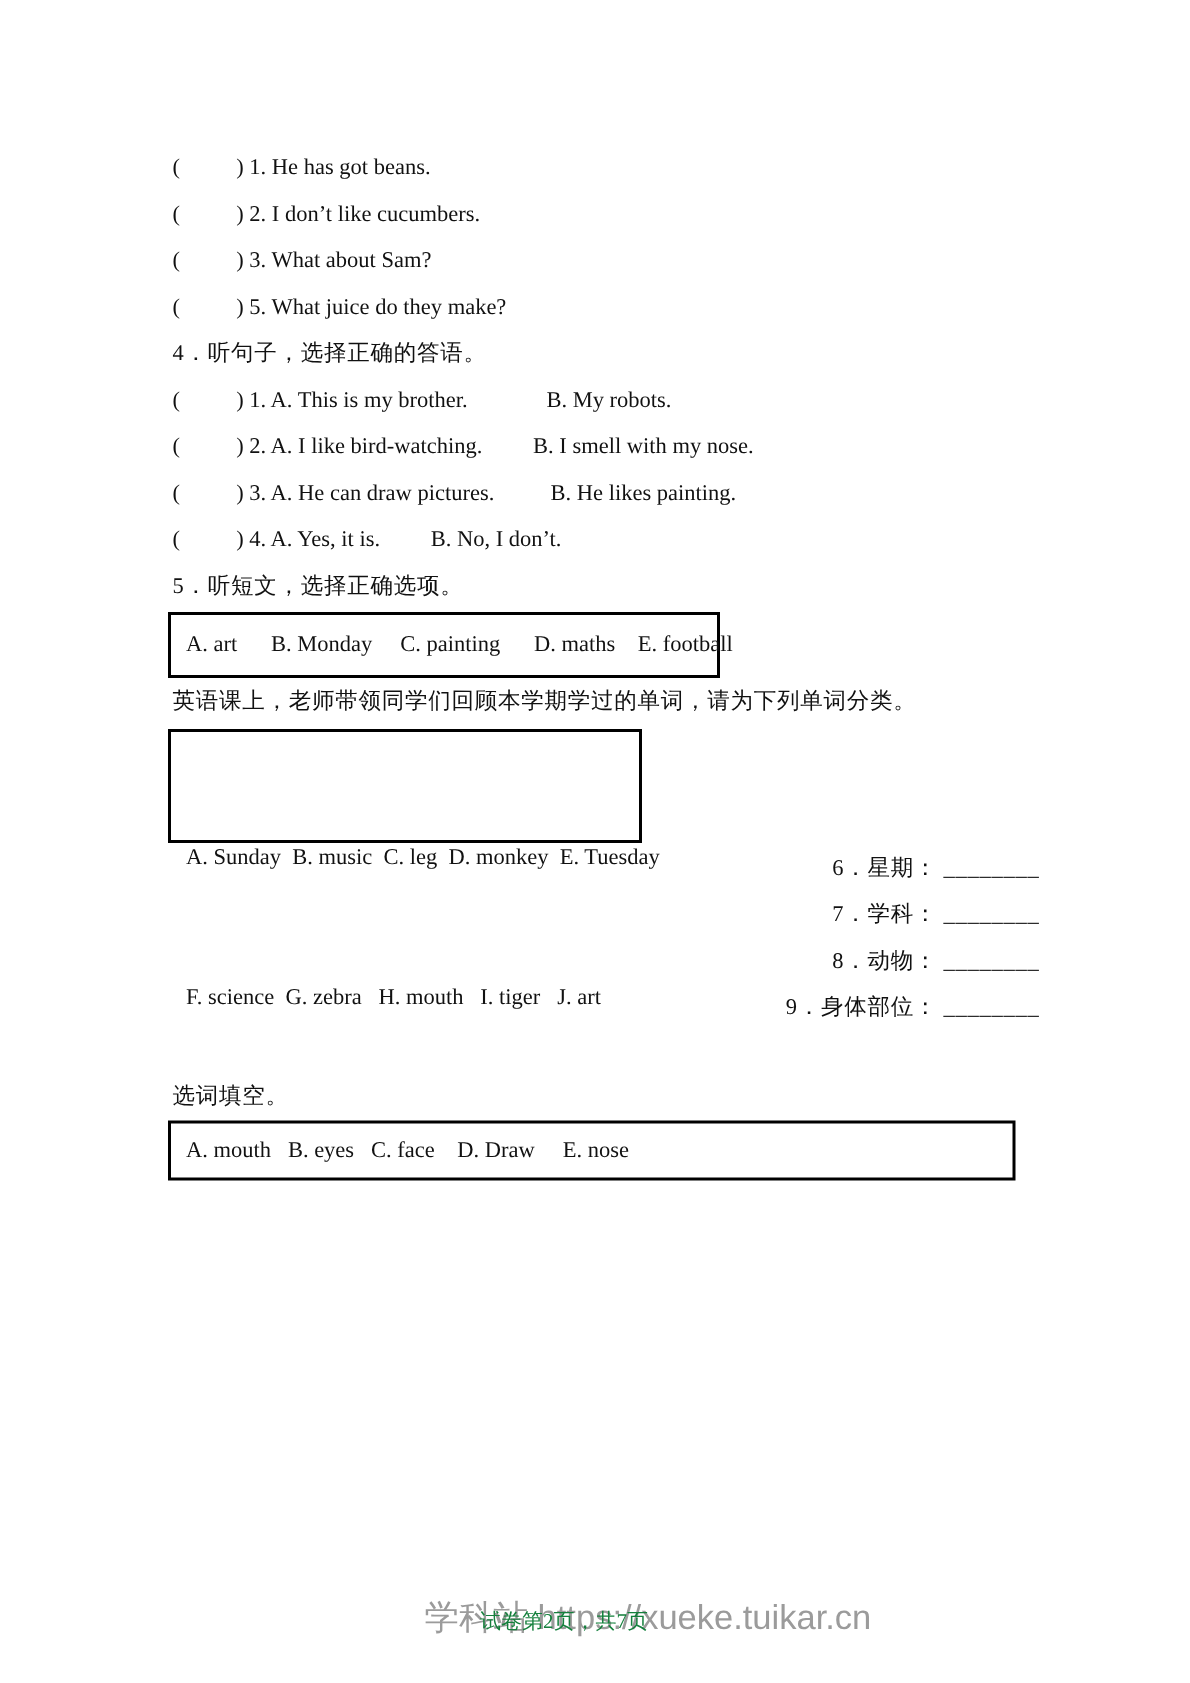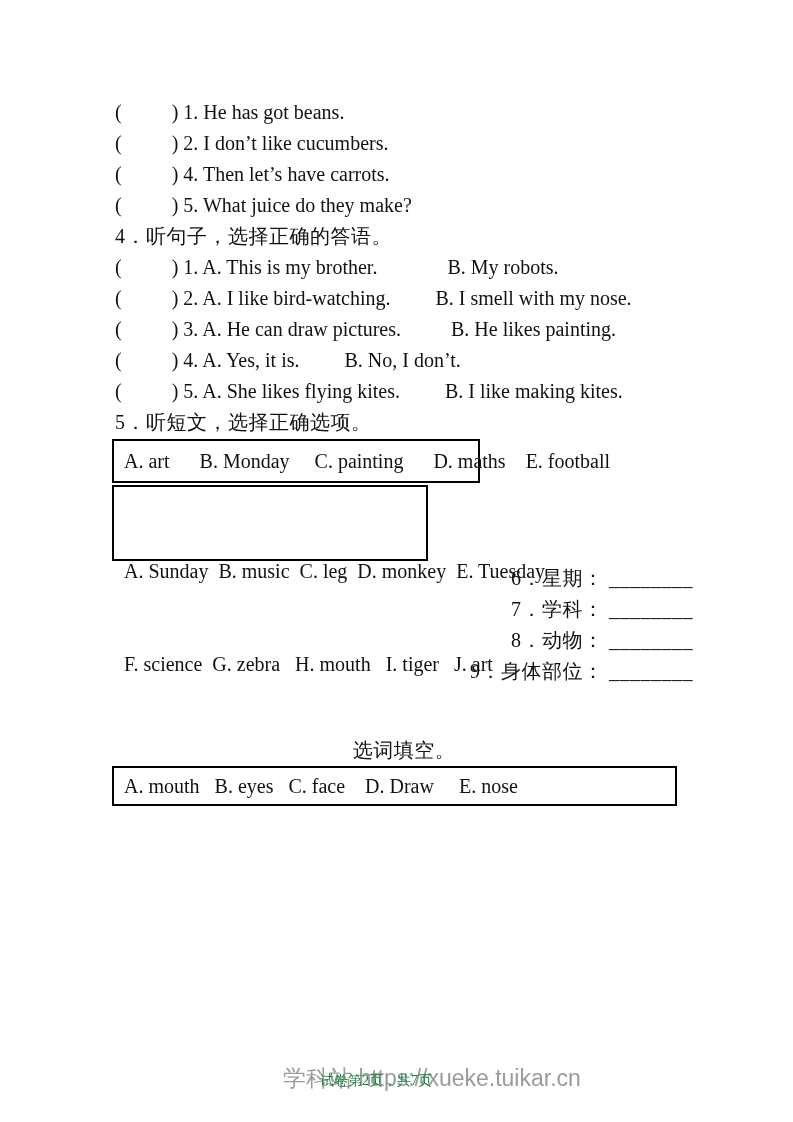--- a/index.html
+++ b/index.html
@@ -10,21 +10,21 @@
     position: relative;
     overflow: hidden;
     font-family: "Liberation Serif", "DejaVu Serif", serif;
     color: #111111;
   }
   .content {
     position: absolute;
     left: 115px;
     top: 97px;
     width: 578px;
-    font-size: 20px;
+    font-size: 15px;
     line-height: 31px;
   }
   .row { white-space: pre; }
   .cn { letter-spacing: 0.5px; }
   .word-box {
     border: 2px solid #000000;
     white-space: pre;
   }
   .box1 {
     margin-left: -3px;
@@ -49,21 +49,21 @@
     height: 40px;
     display: flex;
     align-items: center;
     padding-left: 10px;
   }
   .passage {
     text-align: justify;
     text-indent: 40px;
   }
   .q-rows { margin-top: 2px; text-align: right; }
-  .fill-title { margin-top: 48px; text-align: center; }
+  .fill-title { margin-top: 28px; }
   .footer-watermark {
     position: absolute;
     left: 283px;
     top: 1063px;
     font-family: "Liberation Sans", "DejaVu Sans", sans-serif;
     font-size: 23px;
     color: #9b9b9b;
     z-index: 1;
     white-space: pre;
   }
@@ -78,41 +78,41 @@
   }
 </style>
 </head>
 <body>
 
 <div class="content">
 
   <div>
     <div class="row">(          ) 1. He has got beans.</div>
     <div class="row">(          ) 2. I don’t like cucumbers.</div>
-    <div class="row">(          ) 4. Then let’s have carrots.</div>
+    <div class="row">(          ) 3. What about Sam?</div>
     <div class="row">(          ) 5. What juice do they make?</div>
   </div>
 
   <div>
     <div class="row cn">4．听句子，选择正确的答语。</div>
     <div class="row">(          ) 1. A. This is my brother.              B. My robots.</div>
     <div class="row">(          ) 2. A. I like bird-watching.         B. I smell with my nose.</div>
     <div class="row">(          ) 3. A. He can draw pictures.          B. He likes painting.</div>
     <div class="row">(          ) 4. A. Yes, it is.         B. No, I don’t.</div>
-    <div class="row">(          ) 5. A. She likes flying kites.         B. I like making kites.</div>
   </div>
 
   <div>
     <div class="row cn">5．听短文，选择正确选项。</div>
     <div class="word-box box1">
       <span class="row">A. art      B. Monday     C. painting      D. maths    E. football</span>
     </div>
   </div>
 
   <div>
+    <div class="cn">英语课上，老师带领同学们回顾本学期学过的单词，请为下列单词分类。</div>
     <div class="word-box box2">
       <div class="row">A. Sunday  B. music  C. leg  D. monkey  E. Tuesday</div>
       <div class="row">F. science  G. zebra   H. mouth   I. tiger   J. art</div>
     </div>
     <div class="q-rows">
       <div class="row cn">6．星期： ________</div>
       <div class="row cn">7．学科： ________</div>
       <div class="row cn">8．动物： ________</div>
       <div class="row cn">9．身体部位： ________</div>
     </div>

